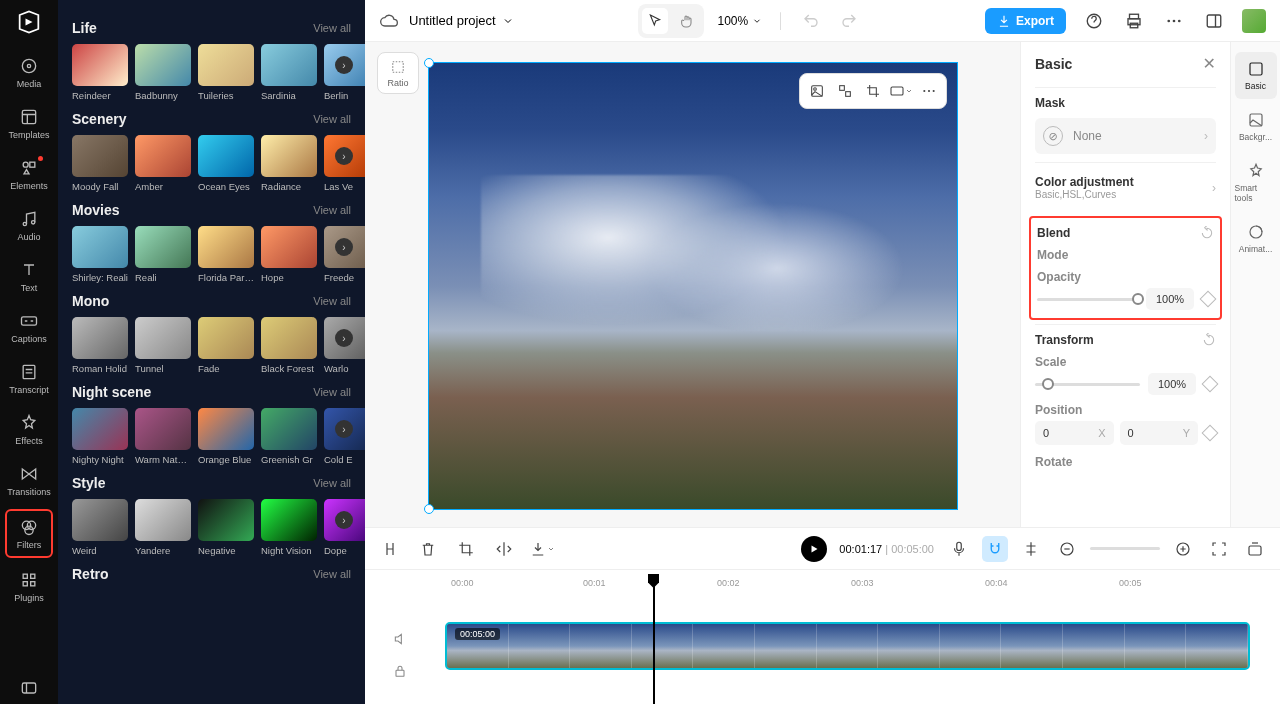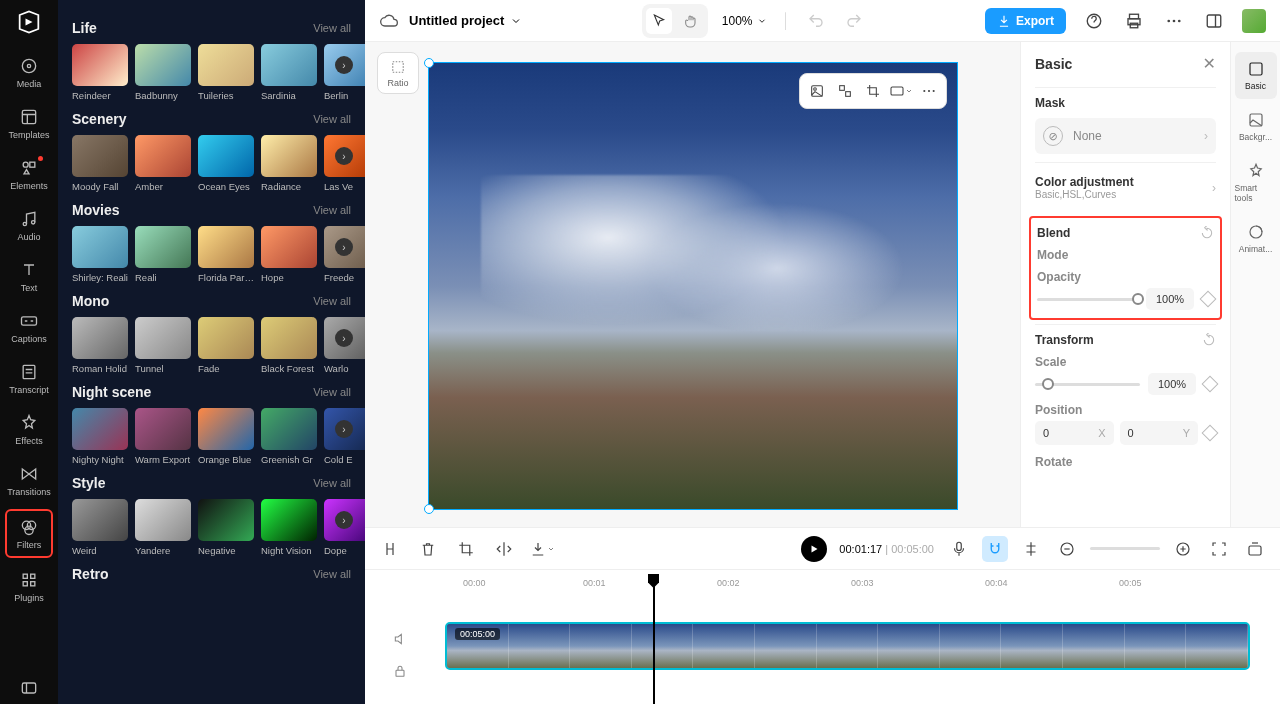--- a/index.html
+++ b/index.html
@@ -18,21 +18,21 @@
 .cat-title { font-size: 14px; font-weight: 600; }
 .view-all { font-size: 11px; color: #888; cursor: pointer; }
 .thumb-row { display: flex; gap: 7px; position: relative; }
 .thumb { width: 56px; display: flex; flex-direction: column; gap: 4px; }
 .thumb-img { width: 56px; height: 42px; border-radius: 5px; background: linear-gradient(135deg, var(--c1), var(--c2)); }
 .thumb-label { font-size: 9.5px; color: #bbb; white-space: nowrap; overflow: hidden; text-overflow: ellipsis; }
 .row-arrow { position: absolute; right: -2px; top: 12px; width: 18px; height: 18px; background: #333; border-radius: 50%; display: flex; align-items: center; justify-content: center; color: #ccc; font-size: 10px; cursor: pointer; }
 .main { flex: 1; display: flex; flex-direction: column; }
 .topbar { height: 42px; display: flex; align-items: center; padding: 0 14px; border-bottom: 1px solid #eee; gap: 10px; }
 .cloud-icon { width: 20px; height: 20px; color: #555; }
-.proj-title { font-size: 13px; font-weight: 700; display: flex; align-items: center; gap: 6px; cursor: pointer; }
+.proj-title { font-size: 13px; font-weight: 400; display: flex; align-items: center; gap: 6px; cursor: pointer; }
 .topbar-center { flex: 1; display: flex; justify-content: center; align-items: center; gap: 14px; }
 .tool-group { display: flex; gap: 6px; background: #f3f3f3; padding: 4px; border-radius: 8px; }
 .tool-btn { width: 26px; height: 26px; display: flex; align-items: center; justify-content: center; border-radius: 5px; cursor: pointer; }
 .tool-btn.active { background: #fff; }
 .zoom { font-size: 12px; display: flex; align-items: center; gap: 4px; cursor: pointer; }
 .top-right { display: flex; align-items: center; gap: 16px; }
 .export-btn { background: #1a9cff; color: #fff; border: none; border-radius: 6px; padding: 6px 12px; font-size: 12px; font-weight: 600; display: flex; align-items: center; gap: 5px; cursor: pointer; }
 .icon-btn { width: 24px; height: 24px; display: flex; align-items: center; justify-content: center; cursor: pointer; color: #444; }
 .avatar { width: 24px; height: 24px; border-radius: 4px; background: linear-gradient(135deg,#8b6,#5a3); }
 .workspace { flex: 1; display: flex; overflow: hidden; }
@@ -307,21 +307,21 @@
         <span class="cat-title">Night scene</span>
         <span class="view-all">View all</span>
       </div>
       <div class="thumb-row">
         <div class="thumb">
           <div class="thumb-img" style="--c1:#48a;--c2:#935"></div>
           <div class="thumb-label">Nighty Night</div>
         </div>
         <div class="thumb">
           <div class="thumb-img" style="--c1:#a58;--c2:#534"></div>
-          <div class="thumb-label">Warm Export</div>
+          <div class="thumb-label">Warm Nature</div>
         </div>
         <div class="thumb">
           <div class="thumb-img" style="--c1:#f84;--c2:#26a"></div>
           <div class="thumb-label">Orange Blue</div>
         </div>
         <div class="thumb">
           <div class="thumb-img" style="--c1:#4a6;--c2:#246"></div>
           <div class="thumb-label">Greenish Gr</div>
         </div>
         <div class="thumb">
@@ -686,21 +686,21 @@
         </div>
       <div class="tl-btn">
           <svg width="16" height="16" viewBox="0 0 24 24" fill="none" stroke="#888" stroke-width="1.6">
             <rect x="6" y="11" width="12" height="9" rx="1"></rect>
             <path d="M9 11V8a3 3 0 016 0v3"></path>
           </svg>
         </div>
     </div>
     <div class="tl-main">
       <div class="ruler">
-        <span style="left:28px">00:00</span>
+        <span style="left:16px">00:00</span>
         <span style="left:148px">00:01</span>
         <span style="left:282px">00:02</span>
         <span style="left:416px">00:03</span>
         <span style="left:550px">00:04</span>
         <span style="left:684px">00:05</span>
       </div>
       <div class="playhead"></div>
       <div class="clip-track">
         <div class="clip-dur">00:05:00</div>
         <div class="clip-frame"></div>

